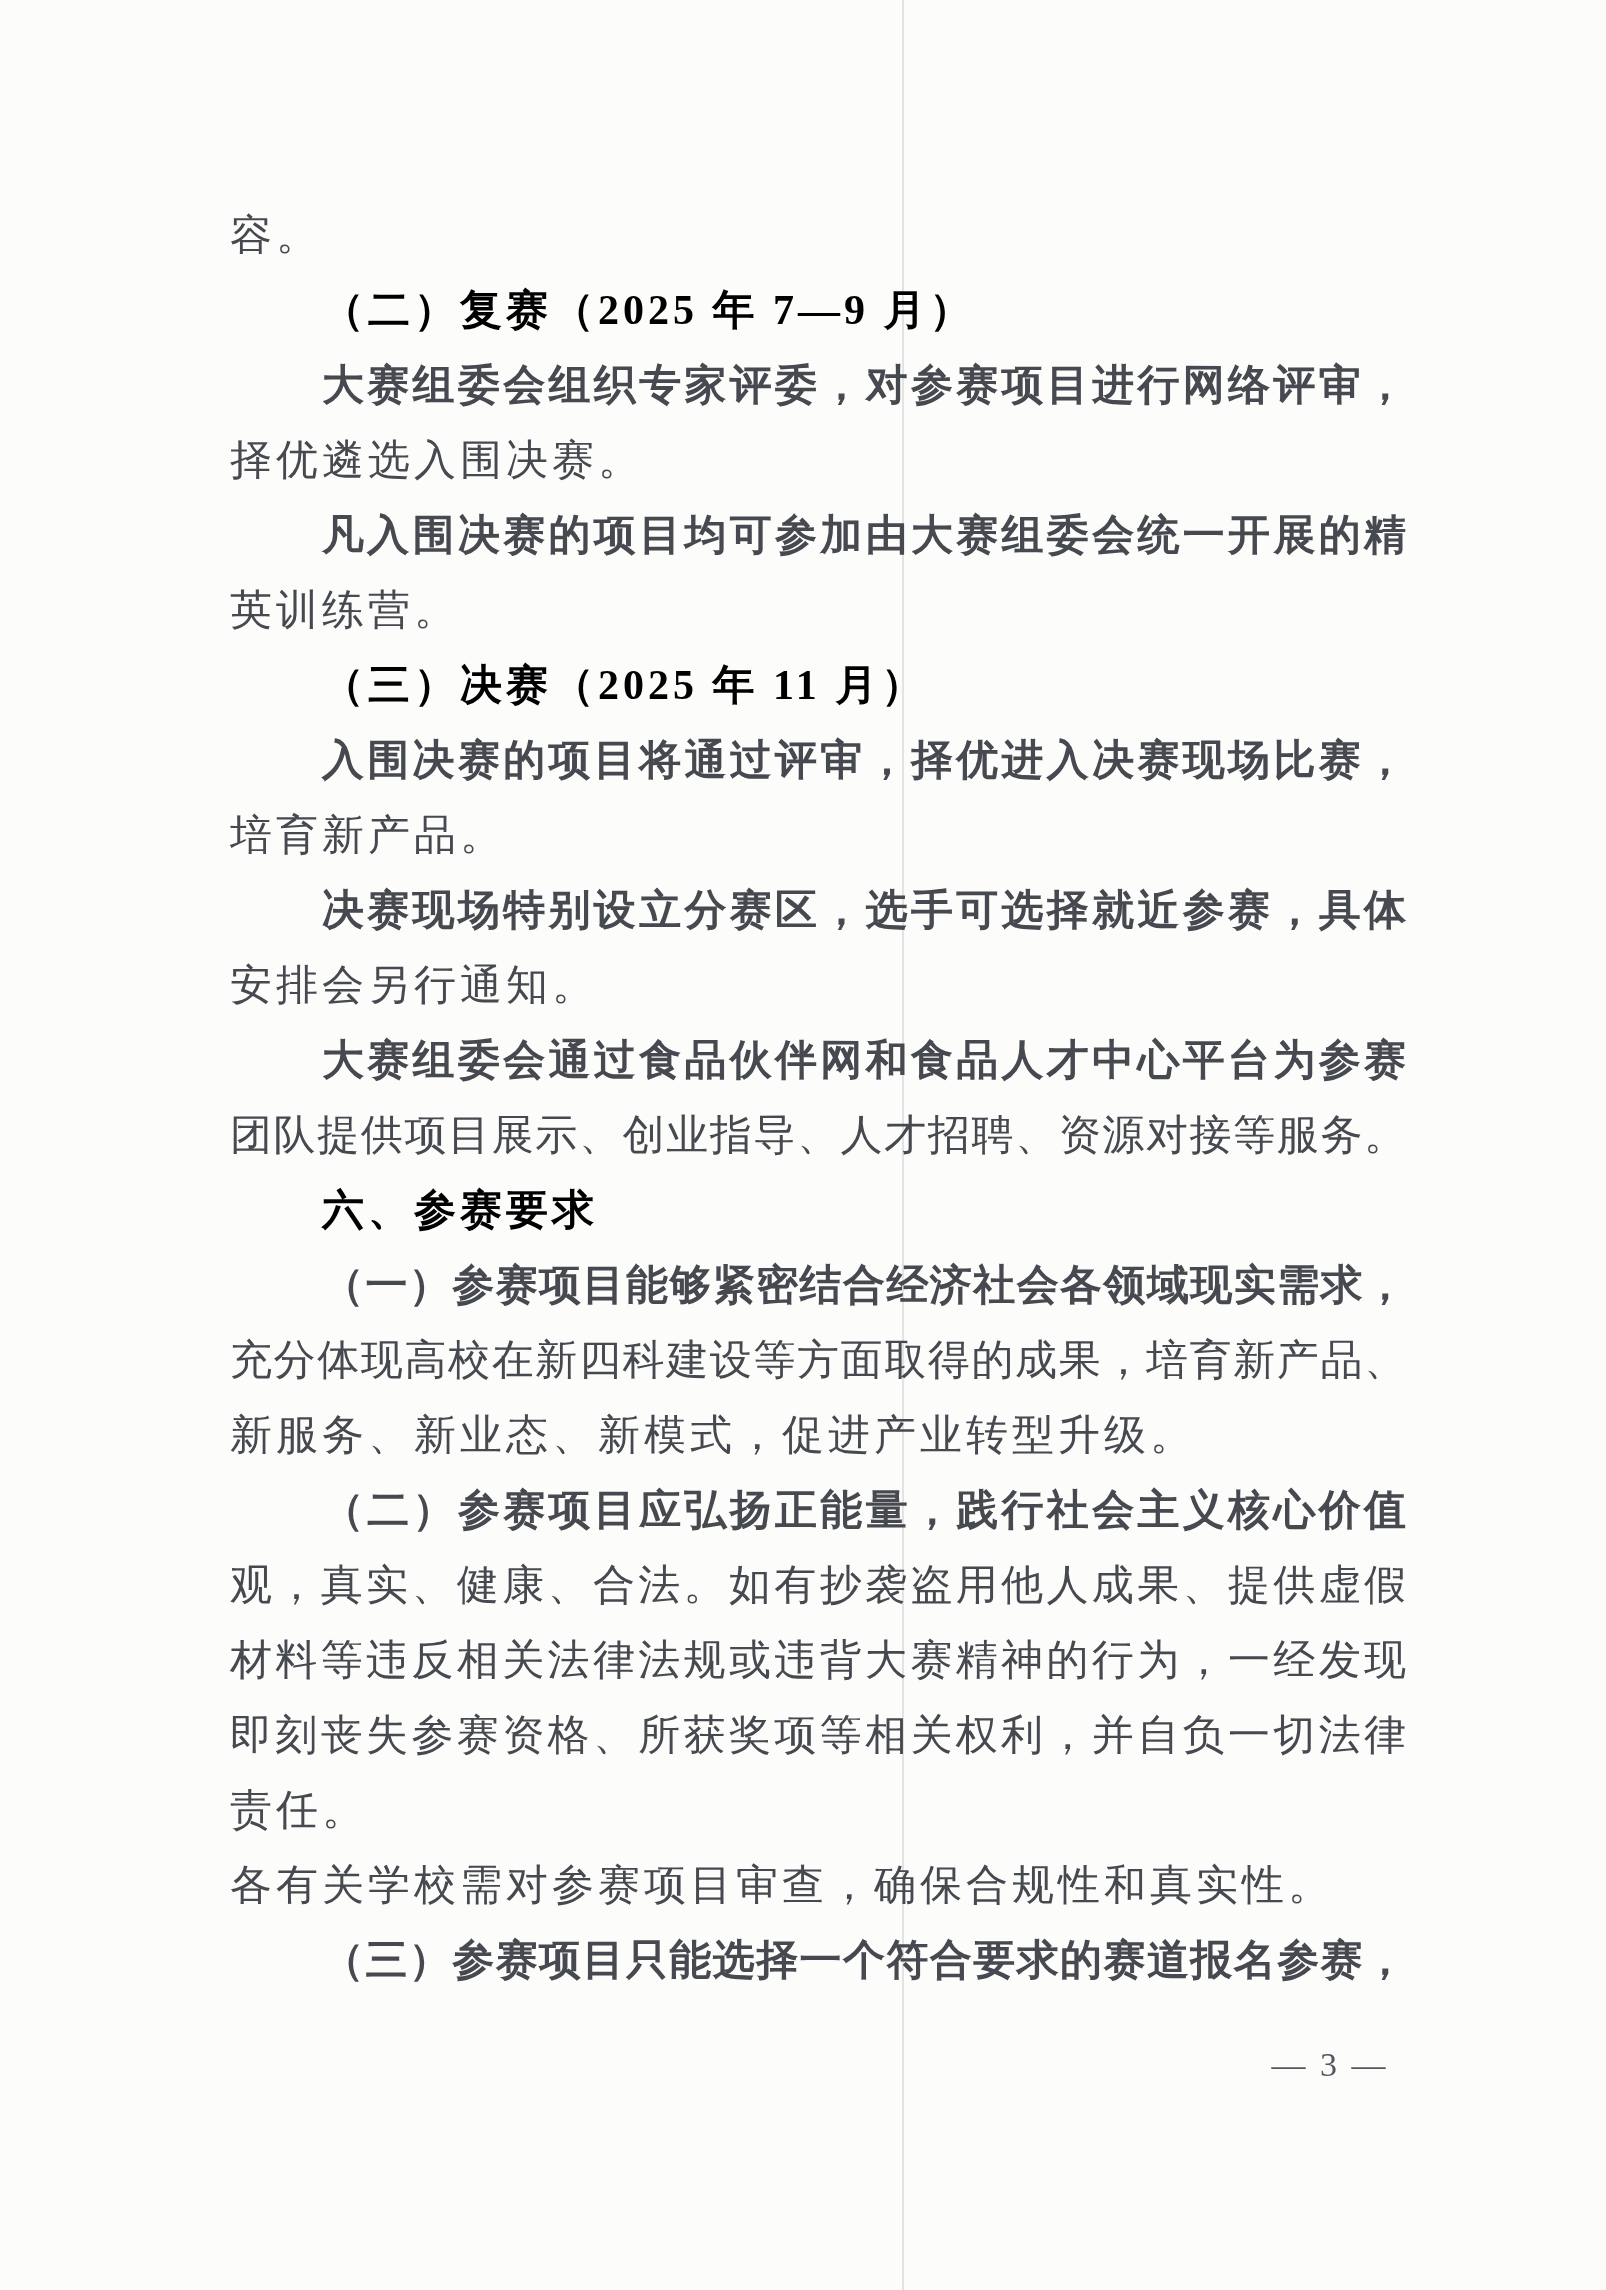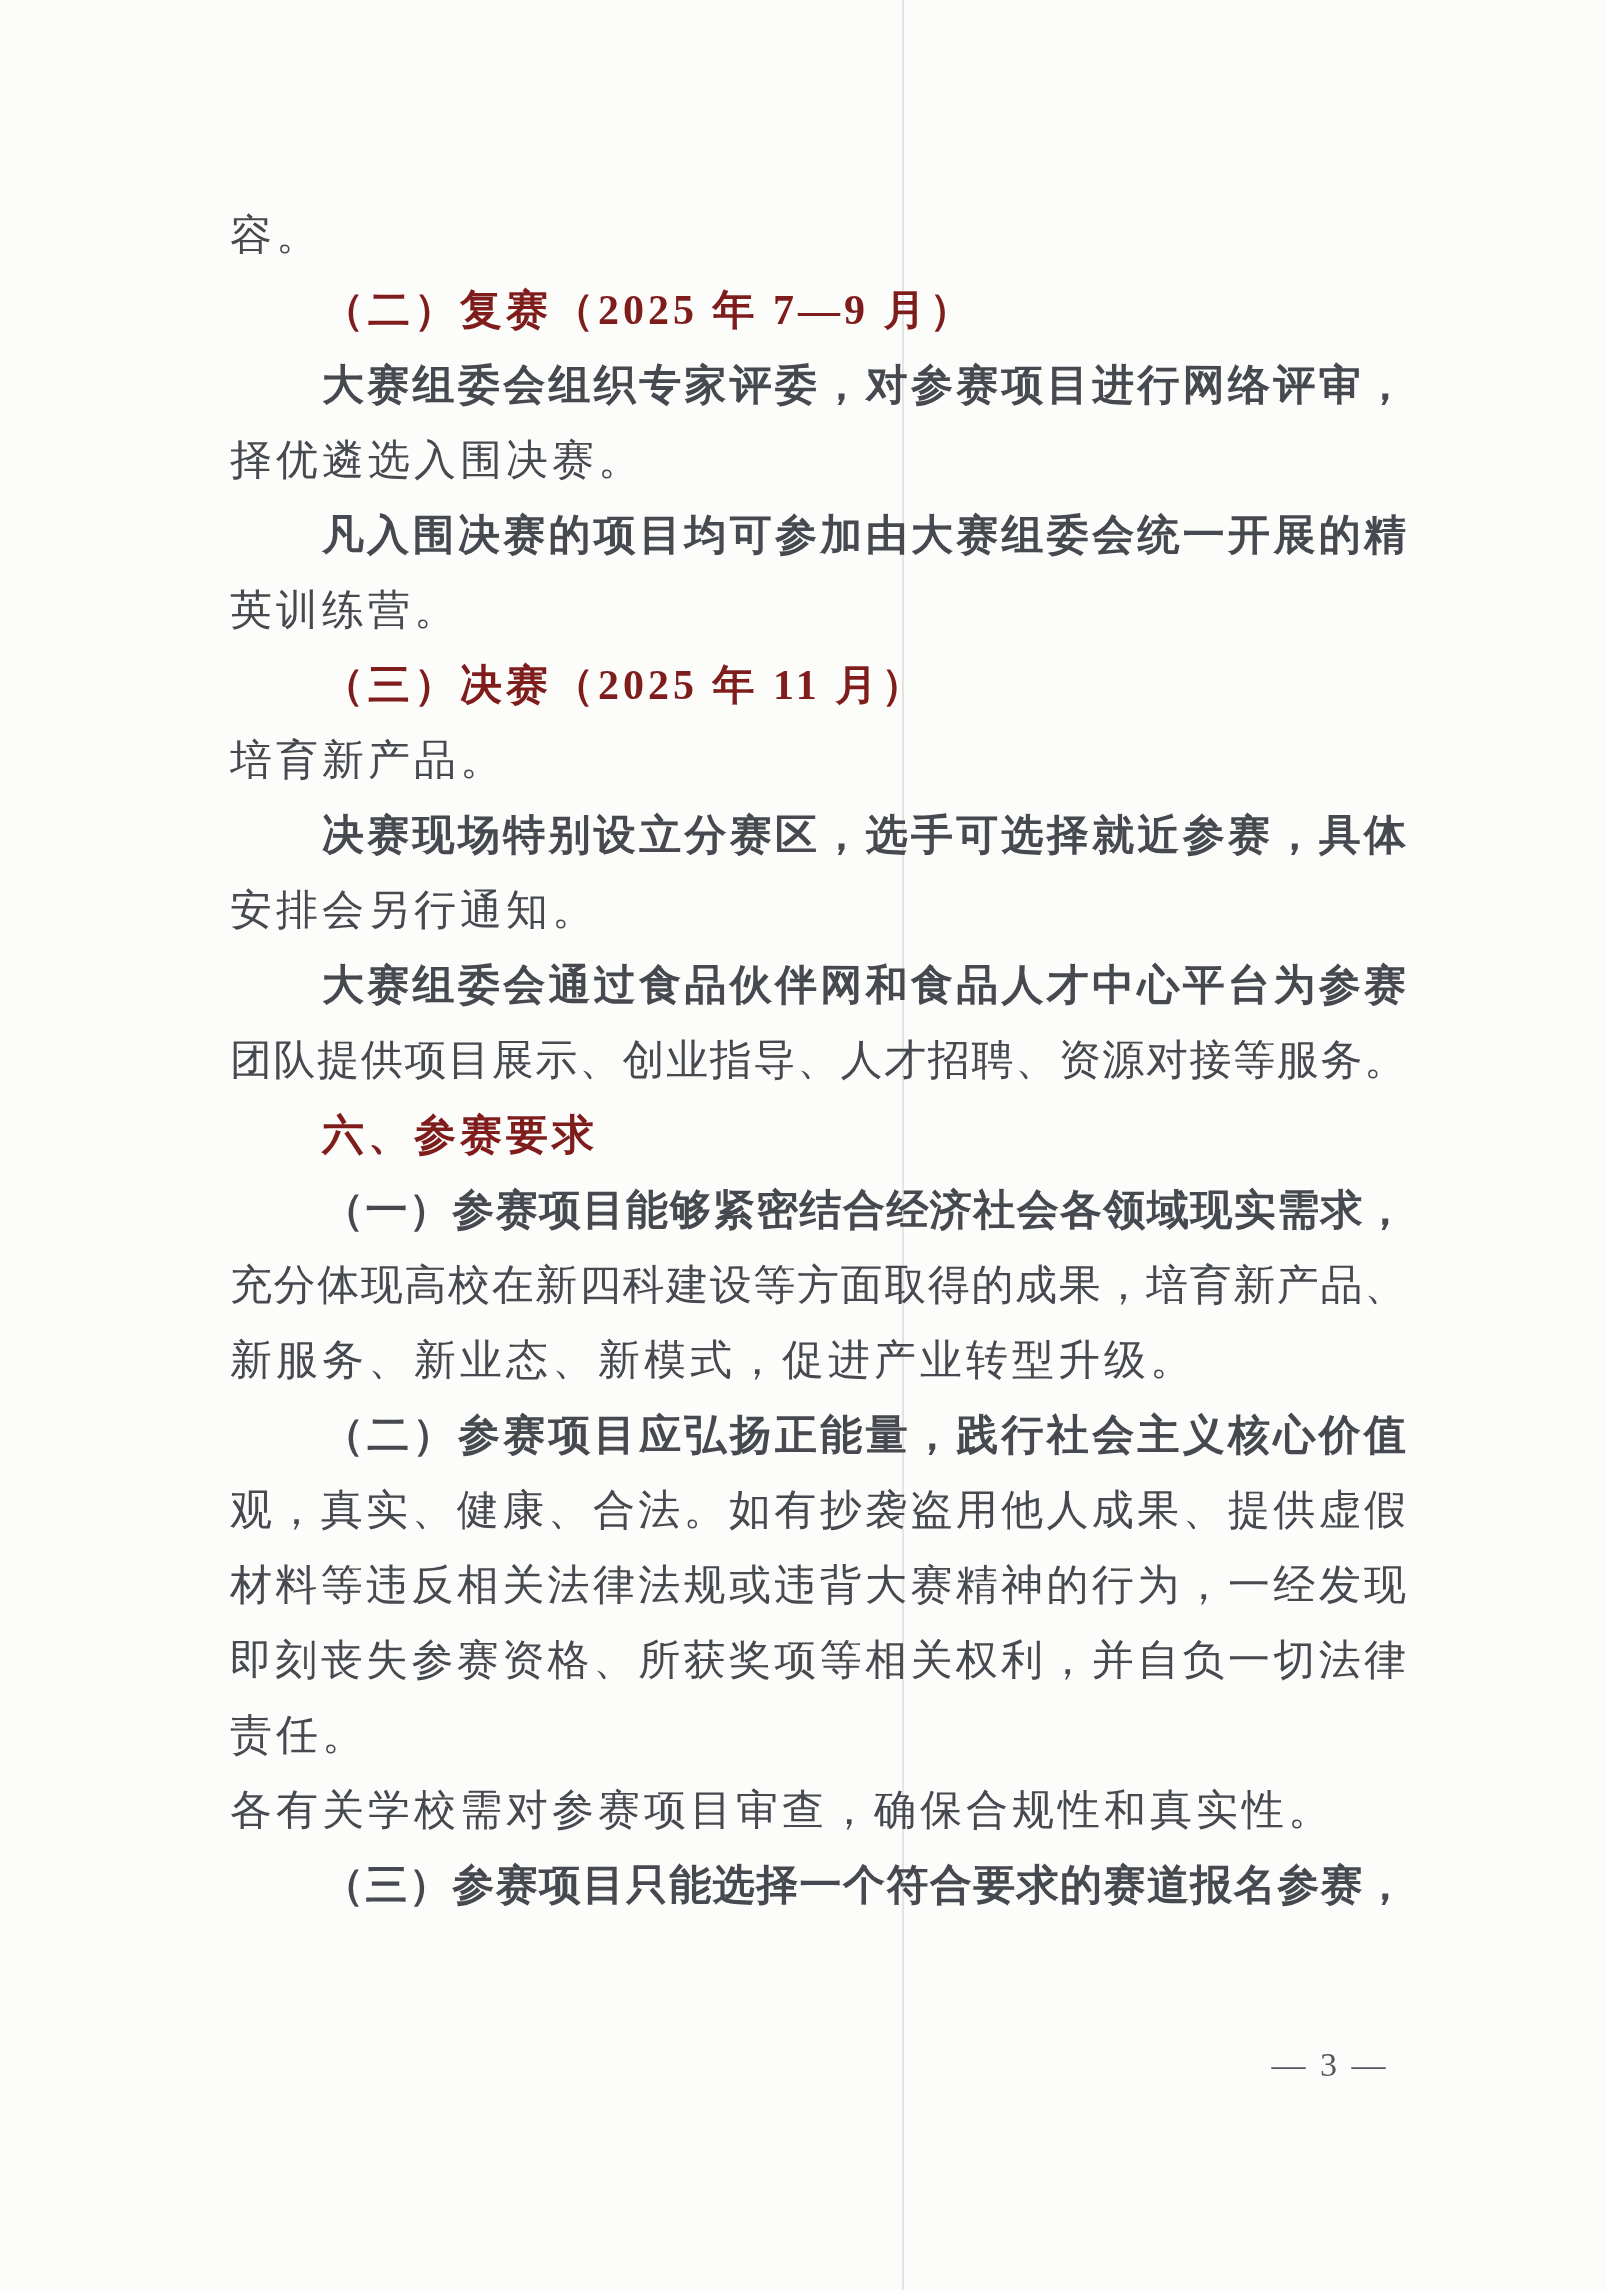--- a/index.html
+++ b/index.html
@@ -38,21 +38,21 @@
     letter-spacing: 4px;
     white-space: nowrap;
     text-align: left;
   }
   .line.indent {
     text-indent: 92px;
     font-weight: bold;
   }
   .line.bold {
     font-weight: bold;
-    color: #7f1d1d;
+    color: #000000;
   }
   .line.fill {
     white-space: normal;
     letter-spacing: 0;
     text-align: justify;
     text-align-last: justify;
     -moz-text-align-last: justify;
     text-justify: inter-character;
   }
   .footer {
@@ -73,20 +73,21 @@
 <div class="page">
   <div class="scan-line"></div>
   <div class="text-block">
       <div class="line">容。</div>
       <div class="line indent bold">（二）复赛（2025 年 7—9 月）</div>
       <div class="line indent fill">大赛组委会组织专家评委，对参赛项目进行网络评审，</div>
       <div class="line">择优遴选入围决赛。</div>
       <div class="line indent fill">凡入围决赛的项目均可参加由大赛组委会统一开展的精</div>
       <div class="line">英训练营。</div>
       <div class="line indent bold">（三）决赛（2025 年 11 月）</div>
+      <div class="line indent fill">入围决赛的项目将通过评审，择优进入决赛现场比赛，</div>
       <div class="line">培育新产品。</div>
       <div class="line indent fill">决赛现场特别设立分赛区，选手可选择就近参赛，具体</div>
       <div class="line">安排会另行通知。</div>
       <div class="line indent fill">大赛组委会通过食品伙伴网和食品人才中心平台为参赛</div>
       <div class="line fill">团队提供项目展示、创业指导、人才招聘、资源对接等服务。</div>
       <div class="line indent bold">六、参赛要求</div>
       <div class="line indent fill">（一）参赛项目能够紧密结合经济社会各领域现实需求，</div>
       <div class="line fill">充分体现高校在新四科建设等方面取得的成果，培育新产品、</div>
       <div class="line">新服务、新业态、新模式，促进产业转型升级。</div>
       <div class="line indent fill">（二）参赛项目应弘扬正能量，践行社会主义核心价值</div>

